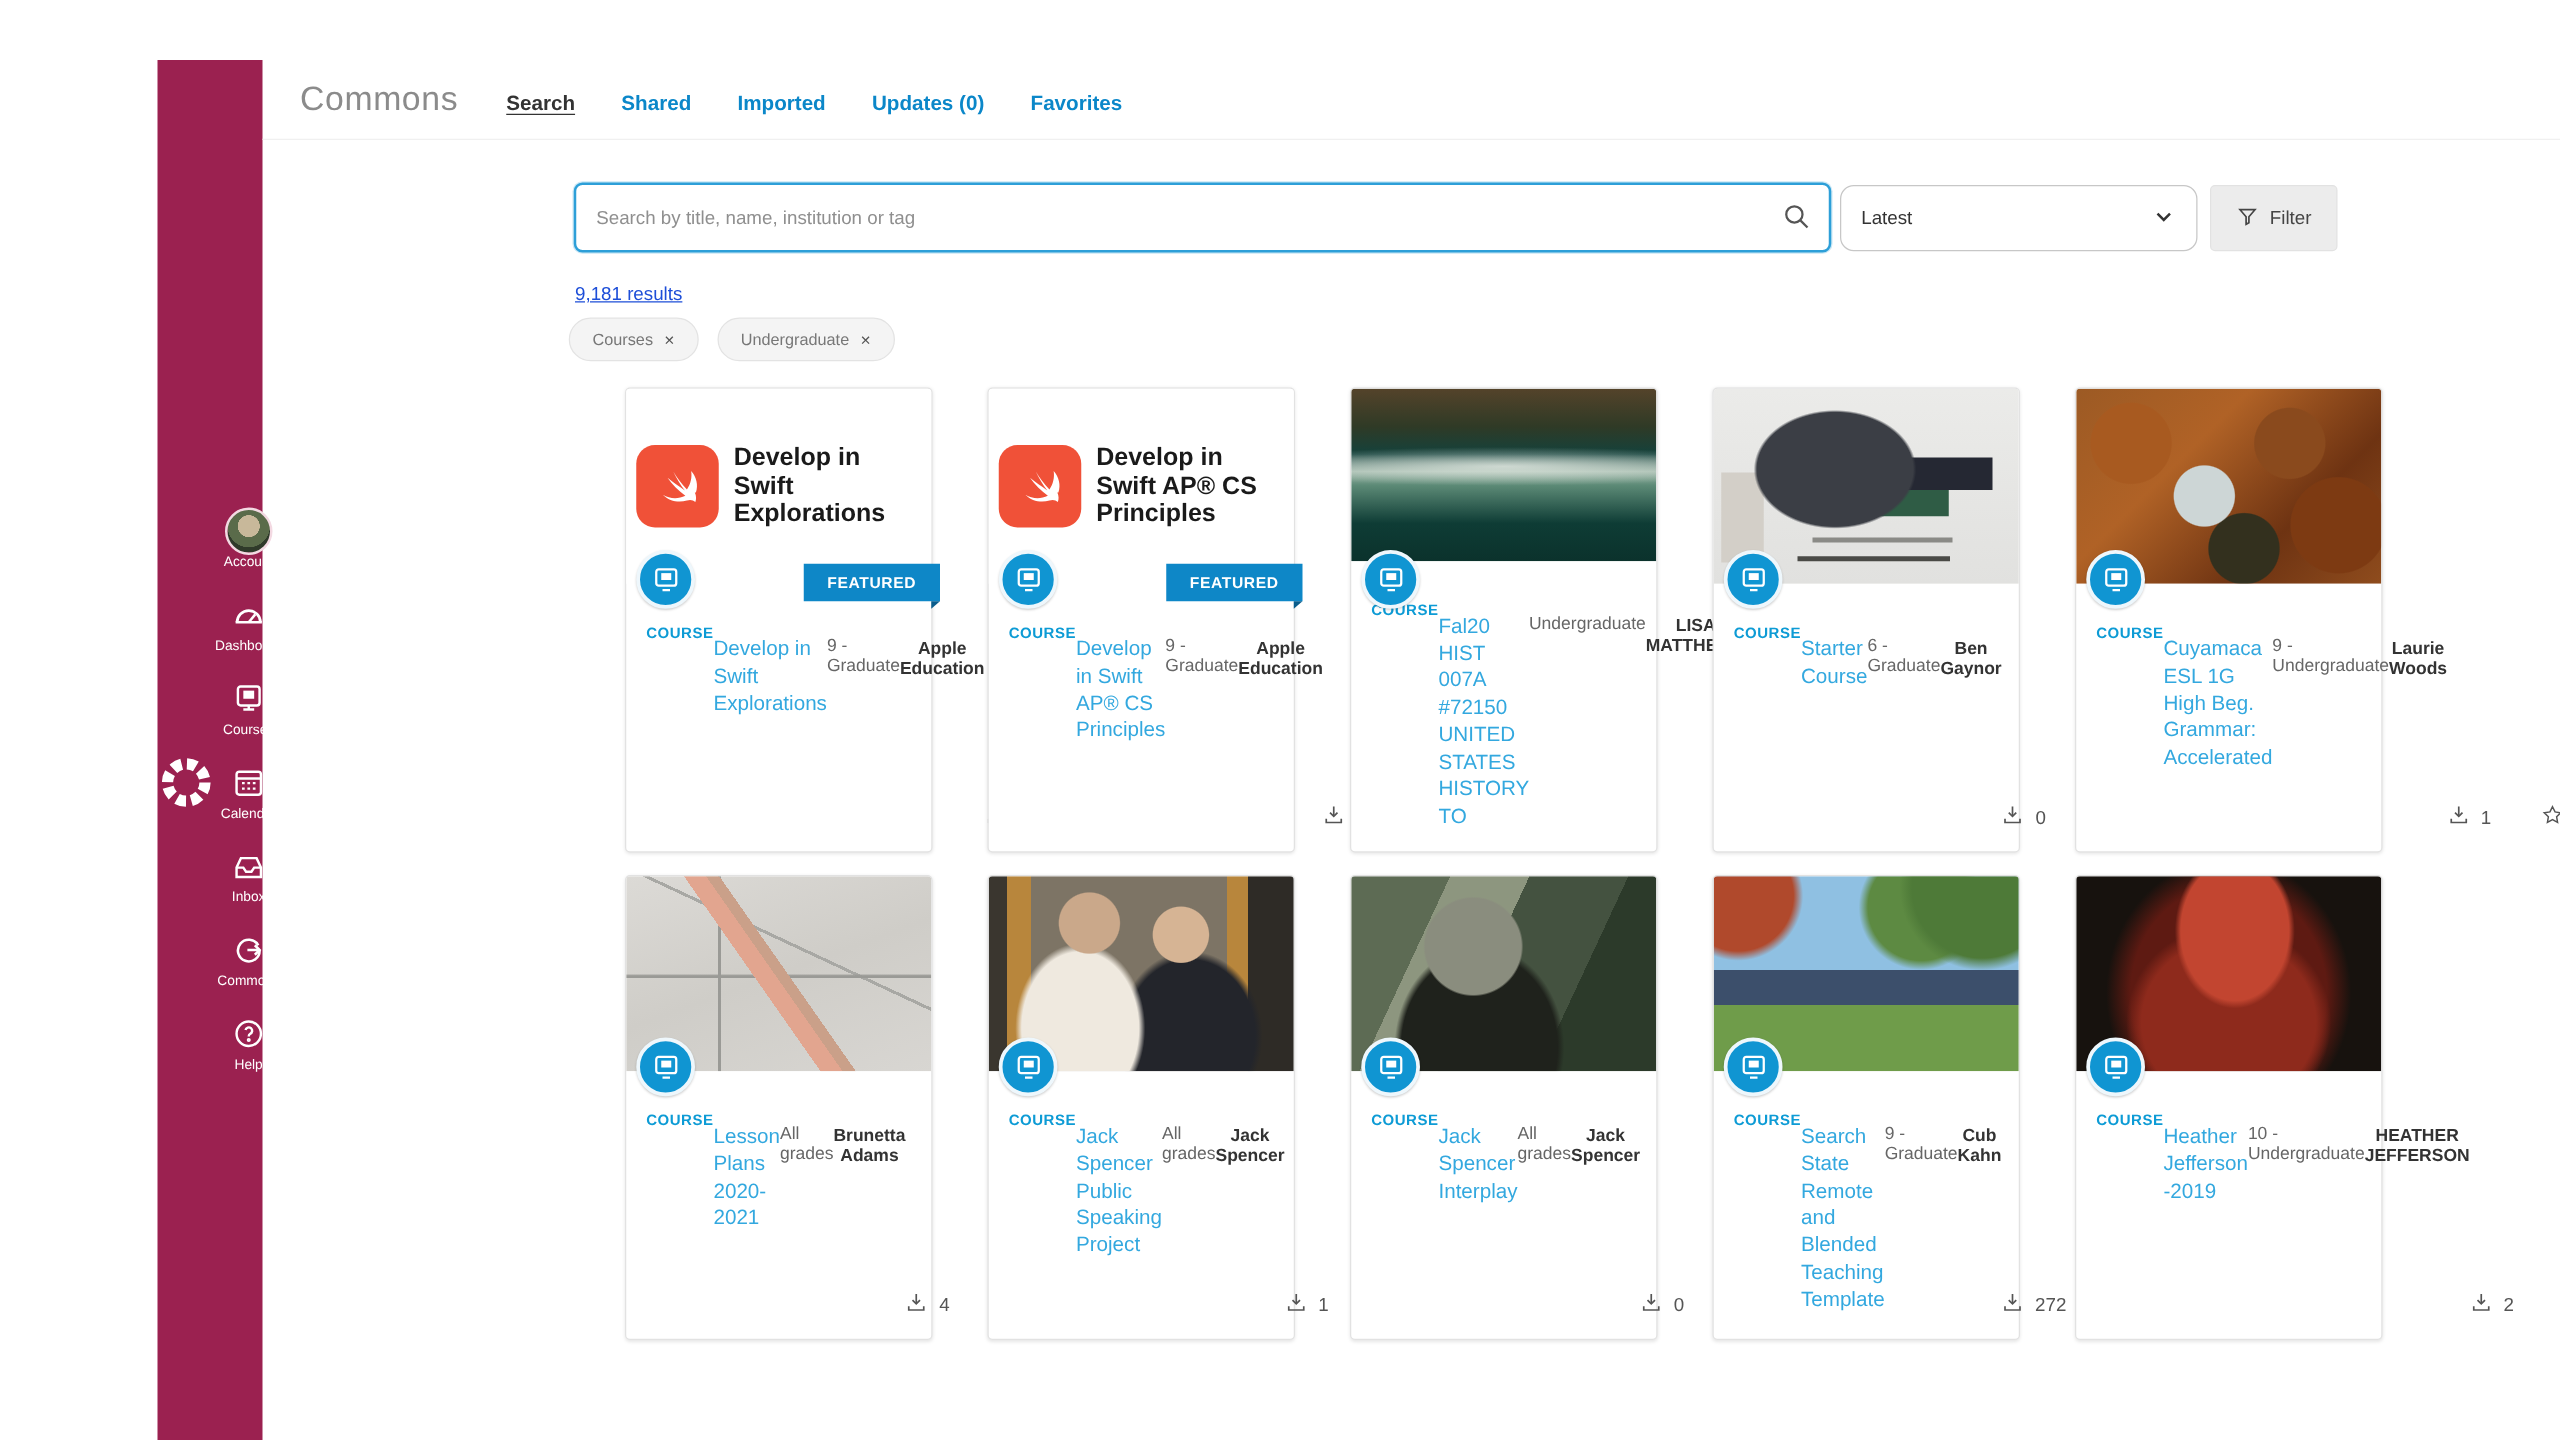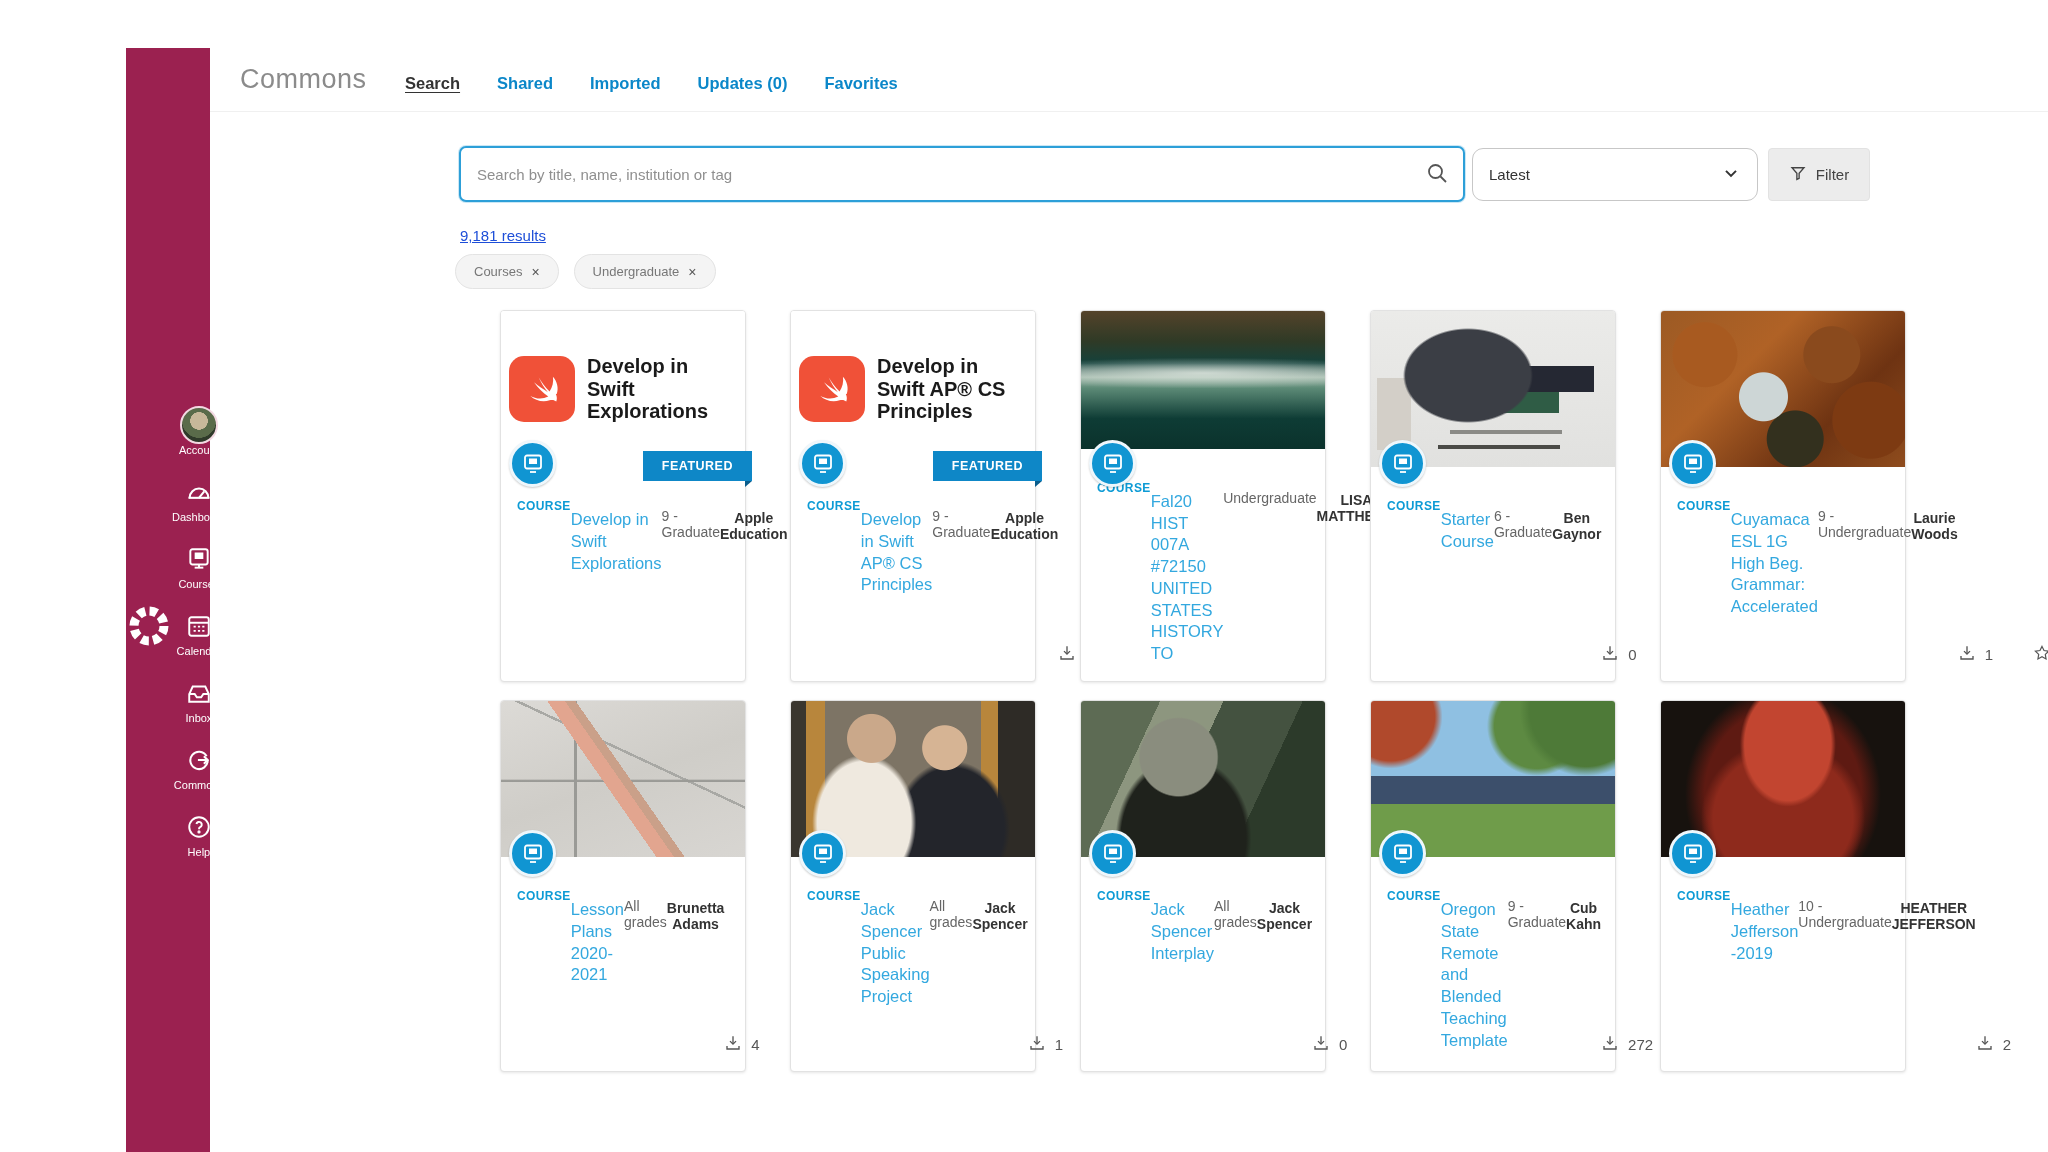--- a/index.html
+++ b/index.html
@@ -594,21 +594,21 @@
     </div>
     <span class="badge">
       <svg width="24" height="24" viewBox="0 0 24 24" fill="none" stroke="#fff" stroke-width="1.8">
         <rect x="4" y="3.5" width="16" height="13" rx="2"></rect>
           <rect x="8" y="6.5" width="8" height="5.5" fill="#fff" stroke="none"></rect>
         <path d="M9 20h6"></path>
       </svg>
     </span>
     <div class="card-body">
       <span class="type">COURSE</span>
-      <span class="title">Oregon State Remote and Blended Teaching Template</span>
+      <span class="title">Search State Remote and Blended Teaching Template</span>
       <span class="grade">9 - Graduate</span>
       <span class="author">Cub Kahn</span>
       <div class="stats">
         <span class="stat">
           <span>
             <svg width="18" height="18" viewBox="0 0 24 24" fill="none" stroke="#555" stroke-width="1.8">
               <path d="M12 3v10"></path>
                 <path d="M8 9.5l4 4 4-4"></path>
                 <path d="M4 16v4h16v-4"></path>
             </svg>

